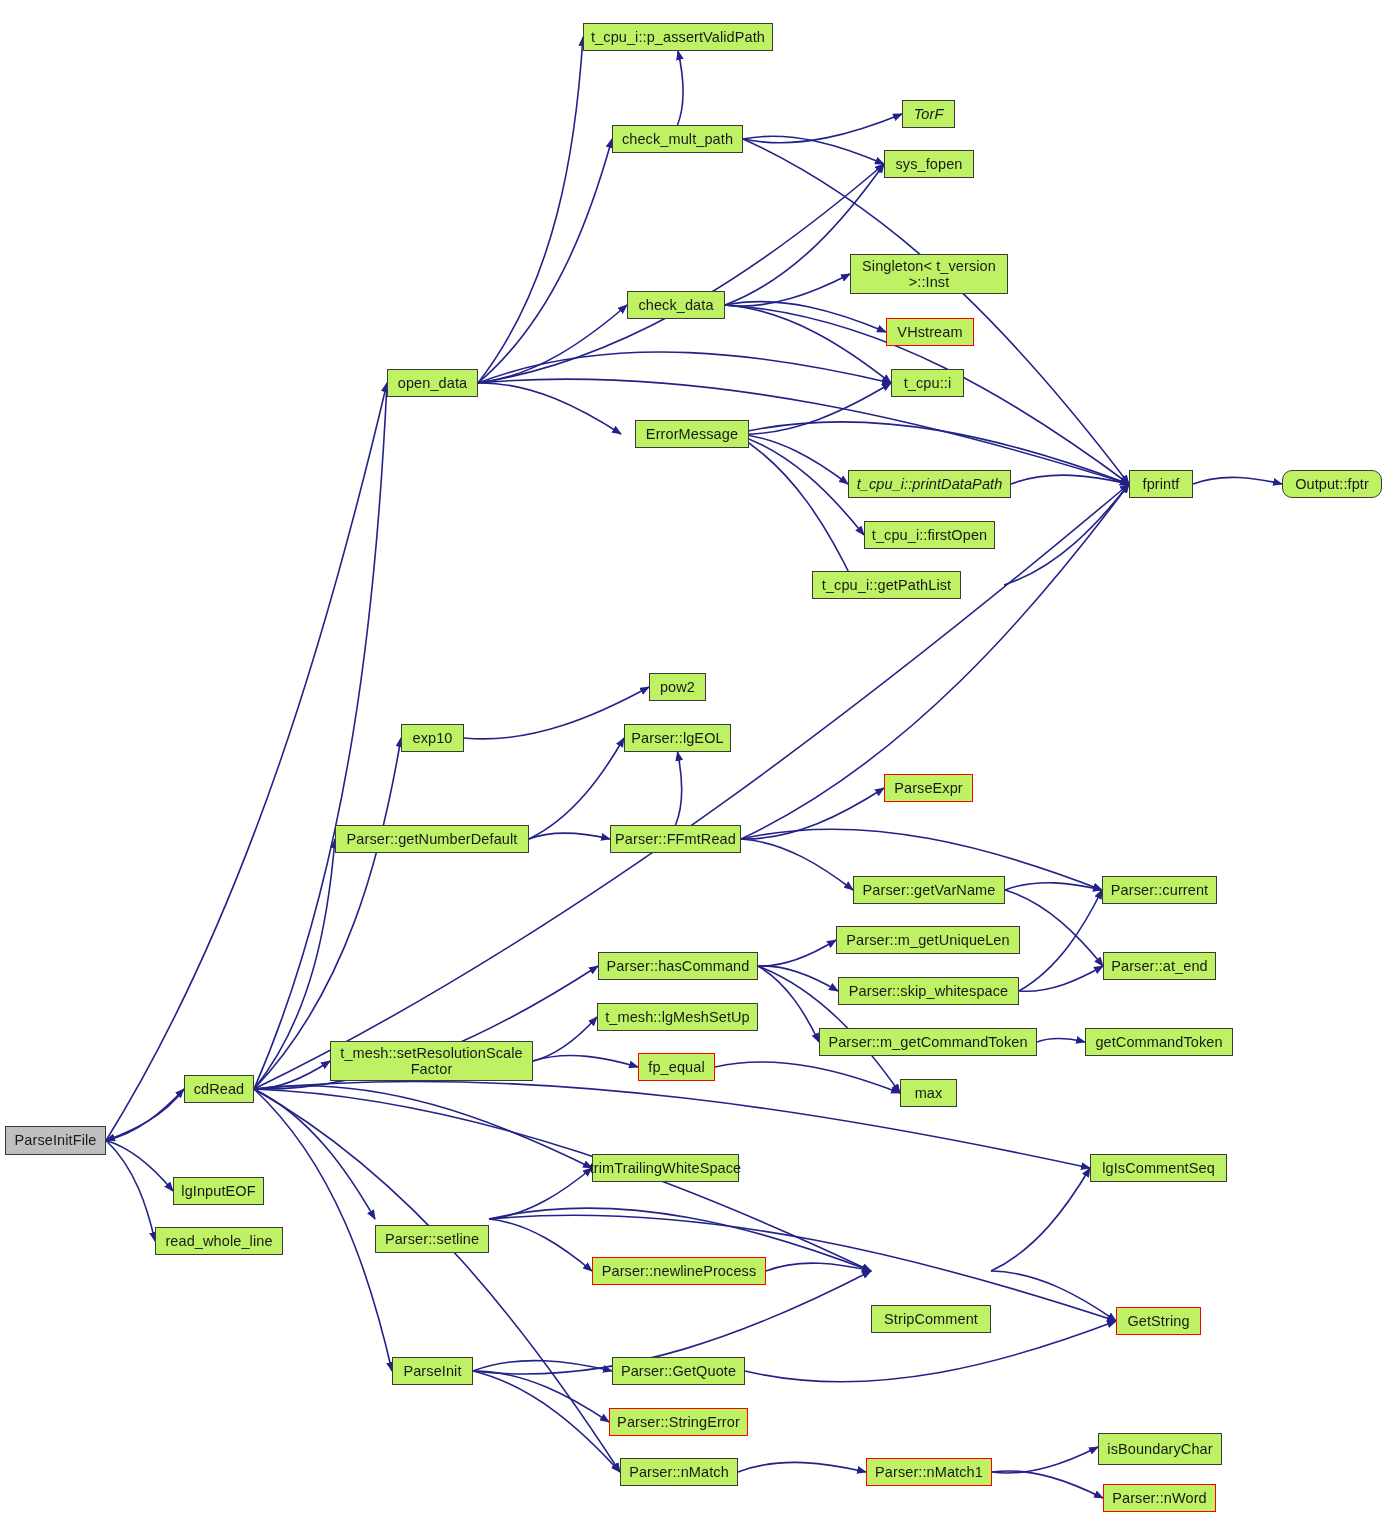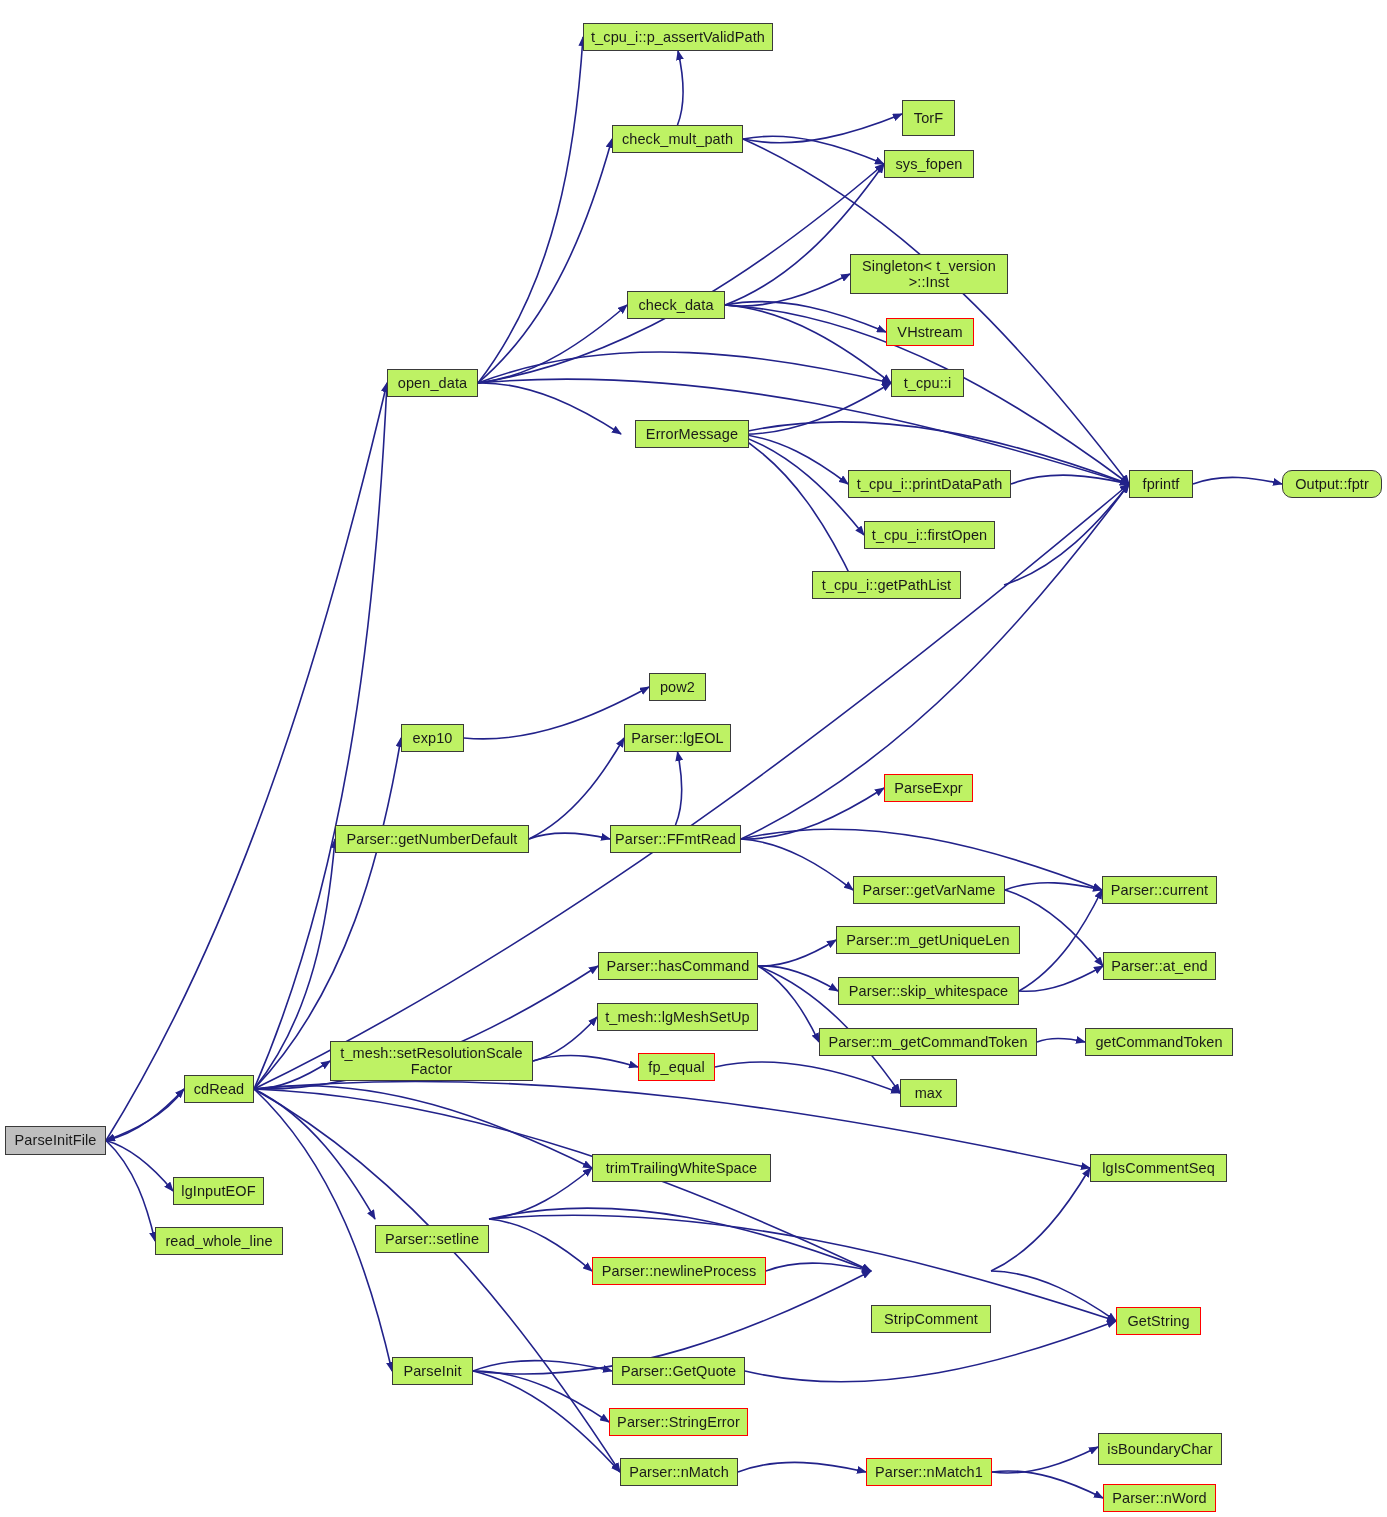--- a/index.html
+++ b/index.html
@@ -124,29 +124,29 @@
       </g>
   </svg>
   <div id="node-layer">
       <div class="node root" style="left: 5px; top: 1126px; width: 101px; height: 29px;">ParseInitFile</div>
       <div class="node" style="left: 184px; top: 1075px; width: 70px; height: 28px;">cdRead</div>
       <div class="node" style="left: 173px; top: 1177px; width: 91px; height: 28px;">lgInputEOF</div>
       <div class="node" style="left: 155px; top: 1227px; width: 128px; height: 28px;">read_whole_line</div>
       <div class="node" style="left: 387px; top: 369px; width: 91px; height: 28px;">open_data</div>
       <div class="node" style="left: 583px; top: 23px; width: 190px; height: 28px;">t_cpu_i::p_assertValidPath</div>
       <div class="node" style="left: 612px; top: 125px; width: 131px; height: 28px;">check_mult_path</div>
-      <div class="node" style="left: 902px; top: 100px; width: 53px; height: 36px;">TorF</div>
+      <div class="node" style="left: 902px; top: 100px; width: 53px; height: 28px; font-style: italic;">TorF</div>
       <div class="node" style="left: 884px; top: 150px; width: 90px; height: 28px;">sys_fopen</div>
       <div class="node" style="left: 627px; top: 291px; width: 98px; height: 28px;">check_data</div>
       <div class="node" style="left: 850px; top: 254px; width: 158px; height: 40px;">Singleton&lt; t_version
 &gt;::Inst</div>
       <div class="node red" style="left: 886px; top: 318px; width: 88px; height: 28px;">VHstream</div>
       <div class="node" style="left: 891px; top: 369px; width: 73px; height: 28px;">t_cpu::i</div>
       <div class="node" style="left: 635px; top: 420px; width: 114px; height: 28px;">ErrorMessage</div>
-      <div class="node" style="left: 848px; top: 470px; width: 163px; height: 28px;">t_cpu_i::printDataPath</div>
+      <div class="node" style="left: 848px; top: 470px; width: 163px; height: 28px; font-style: italic;">t_cpu_i::printDataPath</div>
       <div class="node" style="left: 864px; top: 521px; width: 131px; height: 28px;">t_cpu_i::firstOpen</div>
       <div class="node" style="left: 812px; top: 571px; width: 149px; height: 28px;">t_cpu_i::getPathList</div>
       <div class="node" style="left: 1129px; top: 470px; width: 64px; height: 28px;">fprintf</div>
       <div class="node" style="left: 1282px; top: 470px; width: 100px; height: 28px; border-radius: 10px;">Output::fptr</div>
       <div class="node" style="left: 649px; top: 673px; width: 57px; height: 28px;">pow2</div>
       <div class="node" style="left: 401px; top: 724px; width: 63px; height: 28px;">exp10</div>
       <div class="node" style="left: 624px; top: 724px; width: 107px; height: 28px;">Parser::lgEOL</div>
       <div class="node red" style="left: 884px; top: 774px; width: 89px; height: 28px;">ParseExpr</div>
       <div class="node" style="left: 335px; top: 825px; width: 194px; height: 28px;">Parser::getNumberDefault</div>
       <div class="node" style="left: 610px; top: 825px; width: 131px; height: 28px;">Parser::FFmtRead</div>
@@ -156,21 +156,21 @@
       <div class="node" style="left: 598px; top: 952px; width: 160px; height: 28px;">Parser::hasCommand</div>
       <div class="node" style="left: 1103px; top: 952px; width: 113px; height: 28px;">Parser::at_end</div>
       <div class="node" style="left: 838px; top: 977px; width: 181px; height: 28px;">Parser::skip_whitespace</div>
       <div class="node" style="left: 597px; top: 1003px; width: 161px; height: 28px;">t_mesh::lgMeshSetUp</div>
       <div class="node" style="left: 819px; top: 1028px; width: 218px; height: 28px;">Parser::m_getCommandToken</div>
       <div class="node" style="left: 1085px; top: 1028px; width: 148px; height: 28px;">getCommandToken</div>
       <div class="node" style="left: 330px; top: 1041px; width: 203px; height: 40px;">t_mesh::setResolutionScale
 Factor</div>
       <div class="node red" style="left: 638px; top: 1053px; width: 77px; height: 28px;">fp_equal</div>
       <div class="node" style="left: 900px; top: 1079px; width: 57px; height: 28px;">max</div>
-      <div class="node" style="left: 592px; top: 1154px; width: 179px; height: 28px;">trimTrailingWhiteSpace</div>
+      <div class="node" style="left: 592px; top: 1154px; width: 147px; height: 28px;">trimTrailingWhiteSpace</div>
       <div class="node" style="left: 1090px; top: 1154px; width: 137px; height: 28px;">lgIsCommentSeq</div>
       <div class="node" style="left: 375px; top: 1205px; width: 114px; height: 28px; margin-top: 20px;">Parser::setline</div>
       <div class="node red" style="left: 592px; top: 1257px; width: 174px; height: 28px;">Parser::newlineProcess</div>
       <div class="node" style="left: 871px; top: 1257px; width: 120px; height: 28px; margin-top: 48px;">StripComment</div>
       <div class="node red" style="left: 1116px; top: 1307px; width: 85px; height: 28px;">GetString</div>
       <div class="node" style="left: 392px; top: 1357px; width: 81px; height: 28px;">ParseInit</div>
       <div class="node" style="left: 612px; top: 1357px; width: 133px; height: 28px;">Parser::GetQuote</div>
       <div class="node red" style="left: 609px; top: 1408px; width: 139px; height: 28px;">Parser::StringError</div>
       <div class="node" style="left: 620px; top: 1458px; width: 118px; height: 28px;">Parser::nMatch</div>
       <div class="node red" style="left: 866px; top: 1458px; width: 126px; height: 28px;">Parser::nMatch1</div>

